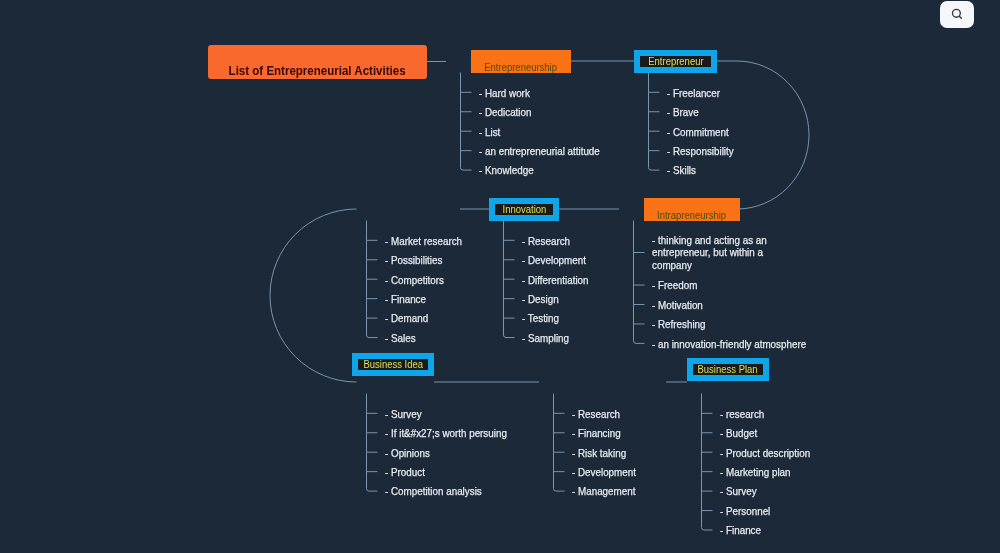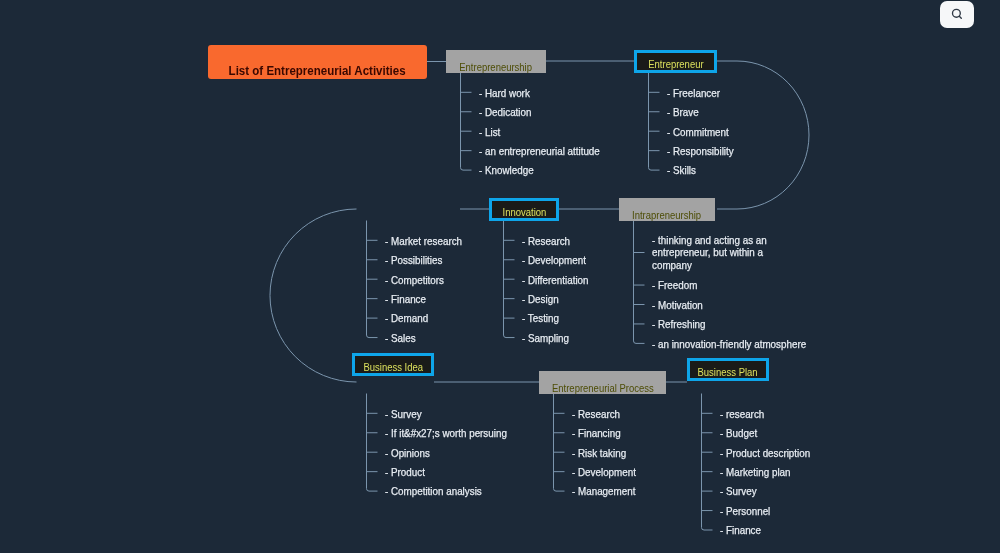--- a/index.html
+++ b/index.html
@@ -7,23 +7,23 @@
   body{width:1000px;height:553px;overflow:hidden;background:#1c2938;
        font-family:"Liberation Sans",sans-serif;-webkit-font-smoothing:antialiased;}
   #canvas{position:relative;width:1000px;height:553px;overflow:hidden;}
   svg.links{position:absolute;left:0;top:0;width:1000px;height:553px;}
   svg.links line,svg.links path{stroke:#7b95ad;stroke-width:1;fill:none;}
   .node{position:absolute;box-sizing:border-box;display:flex;align-items:flex-end;
         justify-content:center;overflow:hidden;}
   .node span{display:inline-block;transform:scaleX(.895) translateZ(0);}
   .node-root{background:#f9692e;border-radius:3px;}
   .node-root span{color:#3a0800;font-weight:bold;font-size:13.7px;transform:scaleX(.842) translateZ(0);position:relative;top:-0.5px;}
-  .node-yellow{background:#a3a3a3;}
+  .node-yellow{background:#f97316;margin-left:25px;}
   .node-yellow span{color:#4d4d06;font-size:10.6px;}
-  .node-dark{background:#1a1b19;border:3px solid #0ea5e9;}
+  .node-dark{background:#1a1b19;border:6px solid #0ea5e9;}
   .node-dark span{color:#dce05d;font-size:10.6px;}
   .leaf{position:absolute;color:#e7ecf2;-webkit-text-stroke:.25px #e7ecf2;font-size:10.3px;
         line-height:11.3px;transform-origin:0 0;transform:scaleX(.955) translateZ(0);white-space:nowrap;}
   .leaf.wrap{white-space:normal;width:145px;}
   .search-button{position:absolute;left:940px;top:1px;width:34px;height:27px;border-radius:7px;
         background:#f6f7f9;display:flex;align-items:center;justify-content:center;cursor:pointer;}
 </style>
 </head>
 <body>
 
@@ -127,23 +127,20 @@
   <div class="leaf" style="left:652px;top:319.30px;">- Refreshing</div>
   <div class="leaf" style="left:652px;top:338.75px;">- an innovation-friendly atmosphere</div>
   <div class="node node-dark" style="left:352px;top:353px;width:82px;height:23px">
     <span>Business Idea</span>
   </div>
   <div class="leaf" style="left:385px;top:408.65px;">- Survey</div>
   <div class="leaf" style="left:385px;top:428.10px;">- If it&amp;#x27;s worth persuing</div>
   <div class="leaf" style="left:385px;top:447.55px;">- Opinions</div>
   <div class="leaf" style="left:385px;top:467.00px;">- Product</div>
   <div class="leaf" style="left:385px;top:486.45px;">- Competition analysis</div>
-  <div class="node node-yellow" style="left:539px;top:370.5px;width:127px;height:23px">
-    <span>Entrepreneurial Process</span>
-  </div>
   <div class="leaf" style="left:572px;top:408.65px;">- Research</div>
   <div class="leaf" style="left:572px;top:428.10px;">- Financing</div>
   <div class="leaf" style="left:572px;top:447.55px;">- Risk taking</div>
   <div class="leaf" style="left:572px;top:467.00px;">- Development</div>
   <div class="leaf" style="left:572px;top:486.45px;">- Management</div>
   <div class="node node-dark" style="left:687px;top:358px;width:82px;height:23px">
     <span>Business Plan</span>
   </div>
   <div class="leaf" style="left:720px;top:408.65px;">- research</div>
   <div class="leaf" style="left:720px;top:428.10px;">- Budget</div>

